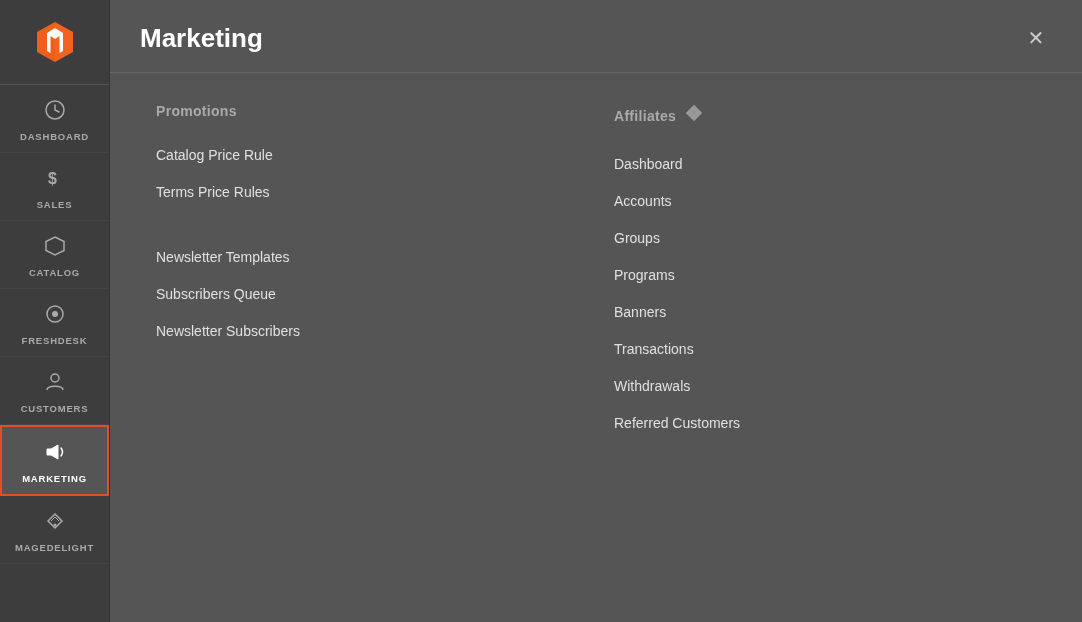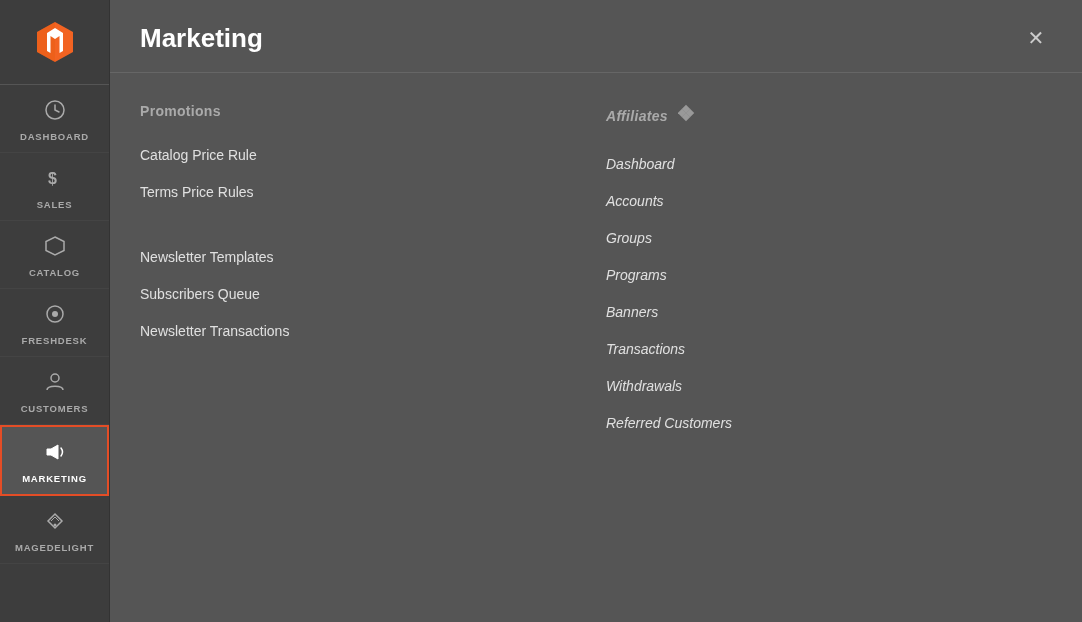--- a/index.html
+++ b/index.html
@@ -100,26 +100,27 @@
       font-weight: 300;
     }
 
     
     .menu-content {
       display: flex;
       flex: 1;
       padding: 30px 30px 8px 30px;
       gap: 0;
       overflow-y: auto;
+      margin-left: 16px;
     }
     .menu-column {
       flex: 1;
       padding-right: 20px;
     }
-    .menu-column:last-child { padding-right: 0; font-style: italic; }
+    .menu-column:last-child { padding-right: 0; }
 
     .section-header {
       font-size: 14px;
       font-weight: 600;
       color: #aaa;
       letter-spacing: 0.3px;
       margin-bottom: 18px;
       display: flex;
       align-items: center;
       gap: 10px;
@@ -240,21 +241,21 @@
         <div class="section-header">
           <span>Promotions</span>
         </div>
         <a class="menu-link">Catalog Price Rule</a>
         <a class="menu-link">Terms Price Rules</a>
       </div>
 
       <div class="section-group">
         <a class="menu-link">Newsletter Templates</a>
         <a class="menu-link">Subscribers Queue</a>
-        <a class="menu-link">Newsletter Transactions</a>
+        <a class="menu-link">Newsletter Subscribers</a>
       </div>
     </div>
 
 
     <div class="menu-column">
       <div class="section-group">
         <div class="section-header">
           <span>Affiliates</span>
           <span class="ext-icon">
             <svg width="20" height="20" viewBox="0 0 20 20" fill="none">

